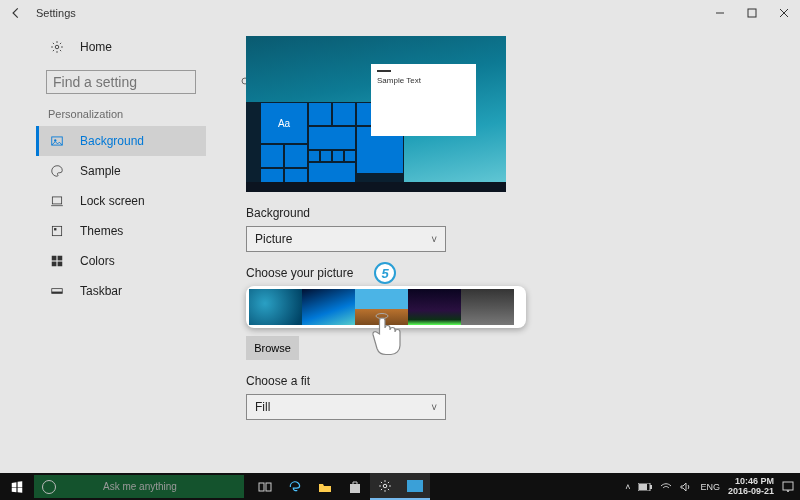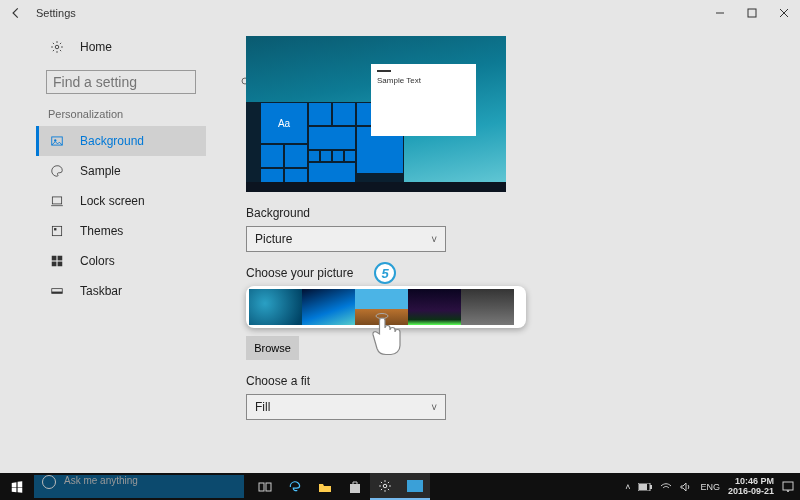--- a/index.html
+++ b/index.html
@@ -52,21 +52,21 @@
   .t3 { background: linear-gradient(180deg,#0a0520 0%, #2a1040 60%, #0d3016 85%, #5aff55 100%); }
   .t4 { background: linear-gradient(180deg,#353535 0%, #555 50%, #777 100%); }
 
   .browse-btn { margin-top:8px; width:53px; height:24px; background:#ccc; border:none; font-size:11px; }
 
   .step-badge { position:absolute; top:-24px; left:128px; width:22px; height:22px; border-radius:50%; background:#fff; border:2px solid #2a9fd6; color:#2a9fd6; font-weight:bold; font-size:13px; display:flex; align-items:center; justify-content:center; font-style:italic; }
   .hand-cursor { position:absolute; top:26px; left:118px; }
 
   .taskbar { position:absolute; left:0; bottom:0; width:100%; height:27px; background:#101010; display:flex; align-items:center; color:#fff; }
   .taskbar .start { width:34px; display:flex; align-items:center; justify-content:center; }
-  .taskbar .cortana { display:flex; background:#0c4a6e; height:23px; width:210px; border-radius:0; margin-left:0; }
+  .taskbar .cortana { display:flex; align-items:center; background:#14532d; height:23px; width:210px; border-radius:0; margin-left:0;gap:39px; }
   .taskbar .cortana .circ { width:14px; height:14px; border:1.5px solid #bbb; border-radius:50%; margin:0 8px; }
   .taskbar .cortana span { font-size:10px; color:#999; }
   .taskbar .tbicons { display:flex; gap:0; margin-left:6px; }
   .taskbar .tbicons div { width:30px; height:27px; display:flex; align-items:center; justify-content:center; font-size:12px; }
   .taskbar .tbicons .active { border-bottom:2px solid #76b9ed; background:#2a2a2a; }
   .taskbar .tray { margin-left:auto; display:flex; align-items:center; font-size:9px; padding-right:6px; gap:8px; color:#ddd; }
   .taskbar .tray .clock { text-align:right; line-height:1.1;font-weight:bold; }
 
   svg { display:block; }
 </style>

